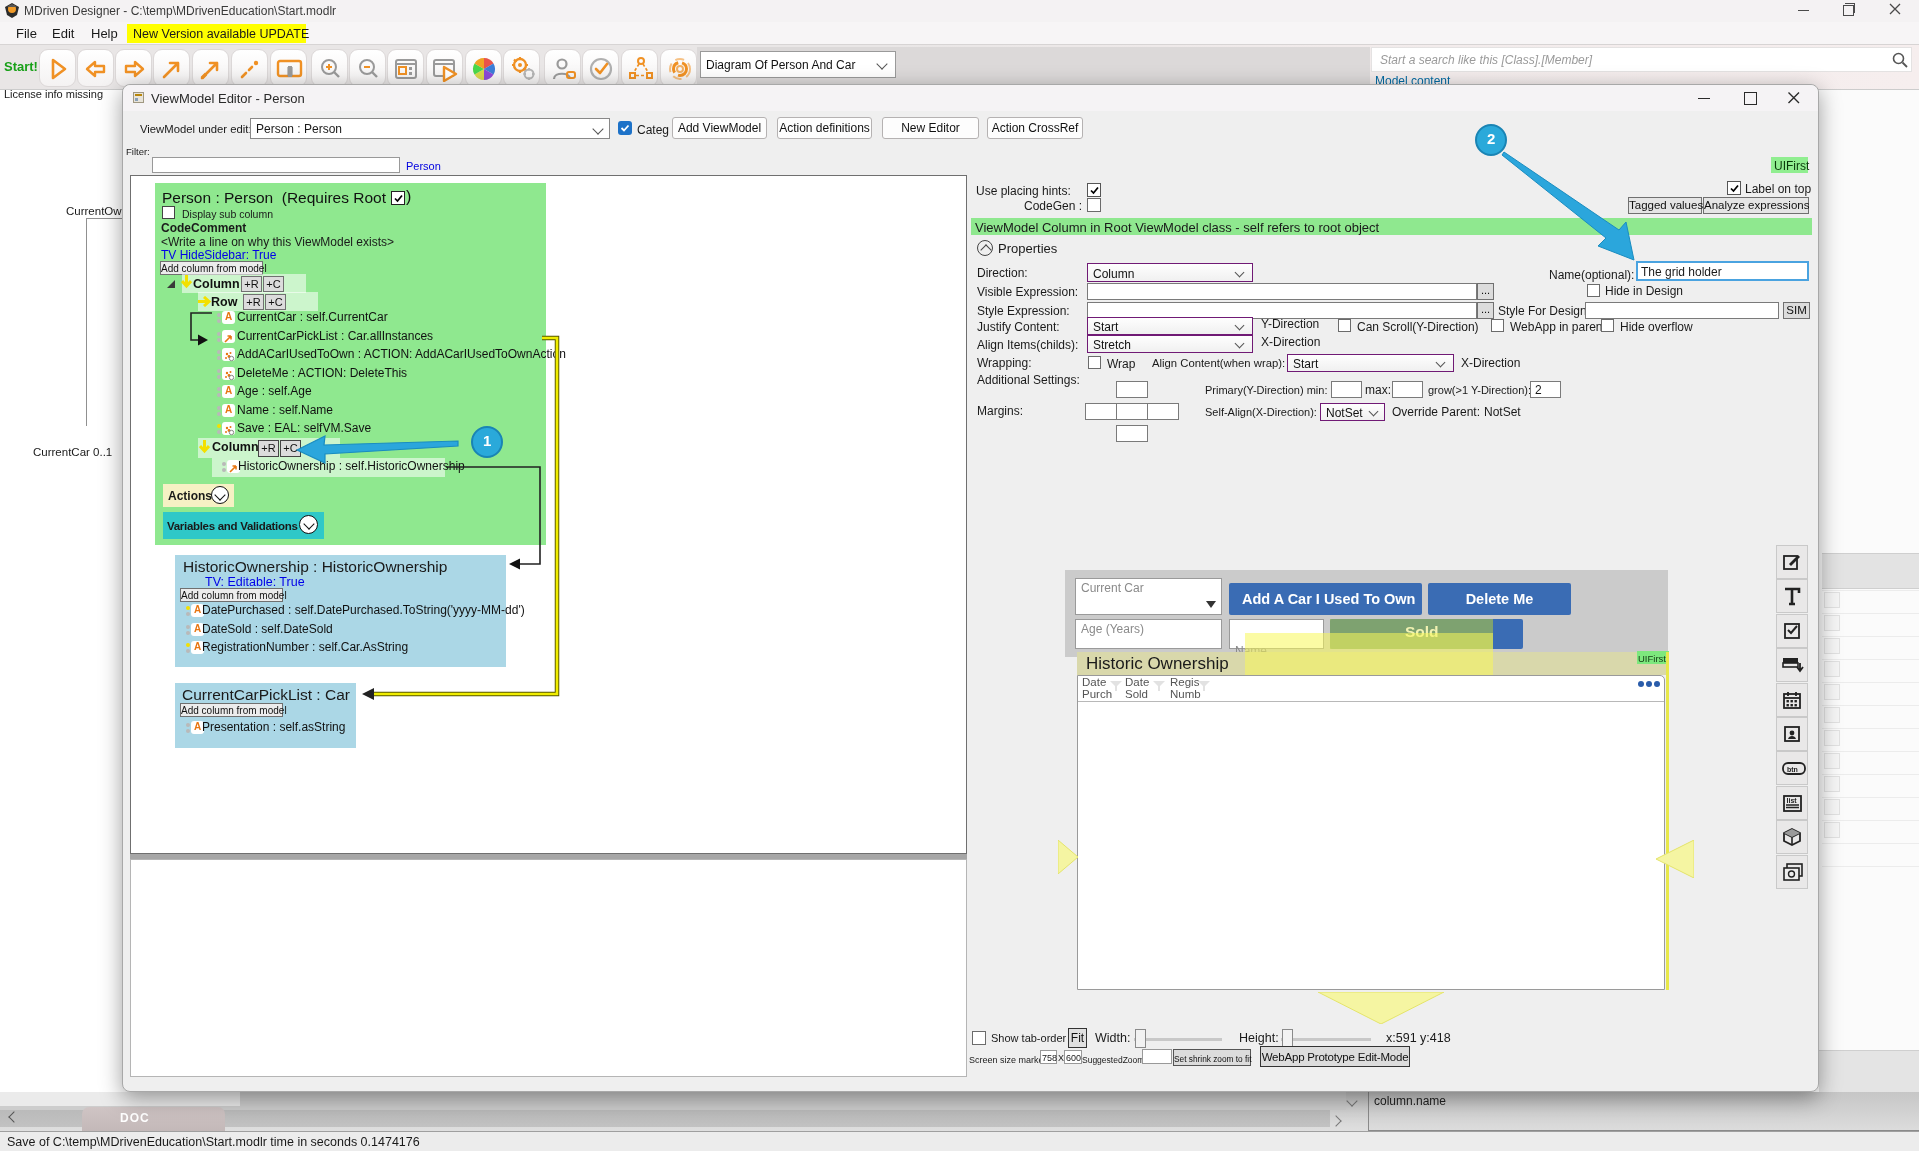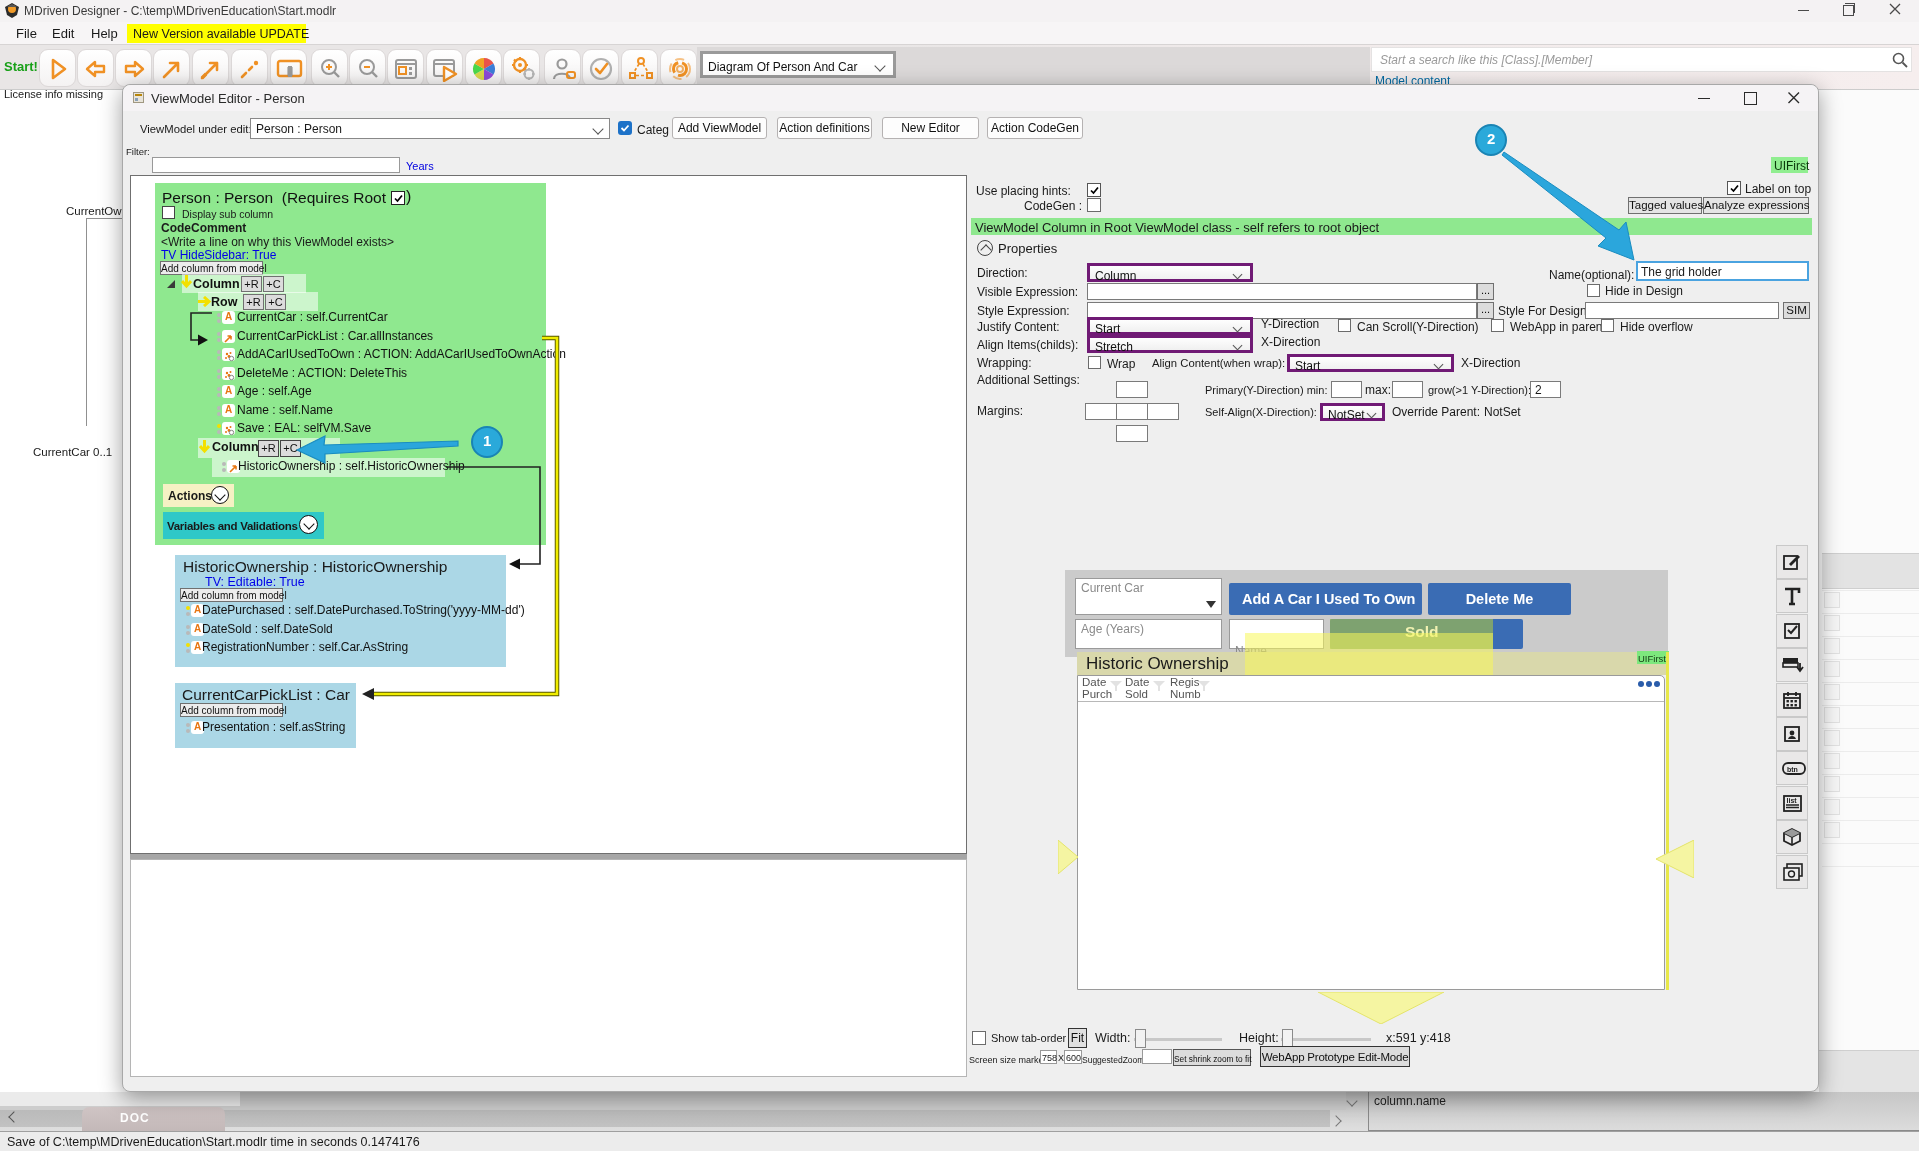--- a/index.html
+++ b/index.html
@@ -4,21 +4,21 @@
 <style>
 html,body{margin:0;padding:0;}
 body{font-family:"Liberation Sans",sans-serif;background:#f0f0f0;overflow:hidden;}
 #page{position:relative;width:1919px;height:1151px;background:#fff;overflow:hidden;}
 .ab{position:absolute;}
 .lbl{position:absolute;font-size:12px;color:#1a1a1a;white-space:nowrap;}
 .cb{position:absolute;width:13px;height:13px;background:#fff;border:1px solid #6b6b6b;box-sizing:border-box;}
 .btn{position:absolute;background:#fdfdfd;border:1px solid #b5b2b2;border-radius:3px;font-size:12px;color:#111;text-align:center;box-sizing:border-box;}
 .gbtn{position:absolute;background:#e3e3e3;border:1px solid #707070;font-size:11px;color:#111;text-align:center;box-sizing:border-box;white-space:nowrap;}
 .inp{position:absolute;background:#fff;border:1px solid #7a7a7a;box-sizing:border-box;}
-.combo{position:absolute;background:linear-gradient(#fefefe,#f0f0f0);border:3px solid #701a75;box-sizing:border-box;font-size:12px;color:#111;}
+.combo{position:absolute;background:linear-gradient(#fefefe,#f0f0f0);border:1px solid #701a75;box-sizing:border-box;font-size:12px;color:#111;}
 .combo .cv{position:absolute;left:5px;top:2px;white-space:nowrap;}
 .chev{position:absolute;width:7px;height:7px;border-right:1.6px solid #555;border-bottom:1.6px solid #555;transform:rotate(45deg);}
 .tbtn{position:absolute;width:37px;height:38px;background:linear-gradient(#ffffff,#f4f2f2);border:1px solid #dcd8d8;border-radius:9px;box-sizing:border-box;}
 .tbtn svg{position:absolute;left:5px;top:6px;}
 .checksvg{position:absolute;left:1px;top:1px;}
 .treerow{position:absolute;font-size:12px;color:#111;white-space:nowrap;}
 .ticon{position:absolute;width:13px;height:13px;background:#fff;border-radius:3px;text-align:center;}
 .tdots{position:absolute;width:4px;}
 .tdots i{display:block;width:4px;height:4px;border-radius:2px;background:#b9b9b9;margin-bottom:2px;}
 .rtb{position:absolute;left:1776px;width:32px;height:34px;background:#e9e8e8;border:1px solid #c9c9c9;box-sizing:border-box;}
@@ -258,25 +258,25 @@
 <div class="chev" style="left:594px;top:125px;"></div>
 <div class="ab" style="left:618px;top:121px;width:14px;height:14px;background:#1d72c8;border-radius:3px;">
       <svg class="checksvg" width="12" height="12">
         <path d="M2.5 6 L5 8.5 L9.5 3.5" stroke="#fff" stroke-width="1.8" fill="none"></path>
       </svg>
     </div>
 <div class="lbl" style="left:637px;top:123px;">Categ</div>
 <div class="btn" style="left:672px;top:117px;width:95px;height:22px;padding-top:3px;">Add ViewModel</div>
 <div class="btn" style="left:777px;top:117px;width:95px;height:22px;padding-top:3px;">Action definitions</div>
 <div class="btn" style="left:882px;top:117px;width:97px;height:22px;padding-top:3px;">New Editor</div>
-<div class="btn" style="left:987px;top:117px;width:96px;height:22px;padding-top:3px;">Action CodeGen</div>
+<div class="btn" style="left:987px;top:117px;width:96px;height:22px;padding-top:3px;">Action CrossRef</div>
 
 <div class="lbl" style="left:126px;top:146px;font-size:9.5px;">Filter:</div>
 <div class="inp" style="left:152px;top:157px;width:248px;height:16px;border-color:#999;"></div>
-<div class="lbl" style="left:406px;top:160px;font-size:11px;color:#0000e0;">Years</div>
+<div class="lbl" style="left:406px;top:160px;font-size:11px;color:#0000e0;">Person</div>
 
 <div class="ab" style="left:130px;top:175px;width:837px;height:679px;background:#fff;border:1px solid #6f6f6f;box-sizing:border-box;"></div>
 
 <div class="ab" style="left:130px;top:854px;width:837px;height:5px;background:#a6a6a6;"></div>
 <div class="ab" style="left:130px;top:859px;width:837px;height:218px;background:#fff;border:1px solid #b5b5b5;box-sizing:border-box;"></div>
 
 <div class="ab" style="left:155px;top:183px;width:391px;height:362px;background:#8fe88f;"></div>
 <div class="lbl" style="left:162px;top:189px;font-size:15.5px;color:#111;">Person : Person&nbsp; (Requires Root</div>
 <div class="ab" style="left:391px;top:191px;width:14px;height:14px;background:#fff;border:1.4px solid #222;box-sizing:border-box;">
       <svg class="checksvg" width="11" height="11">

